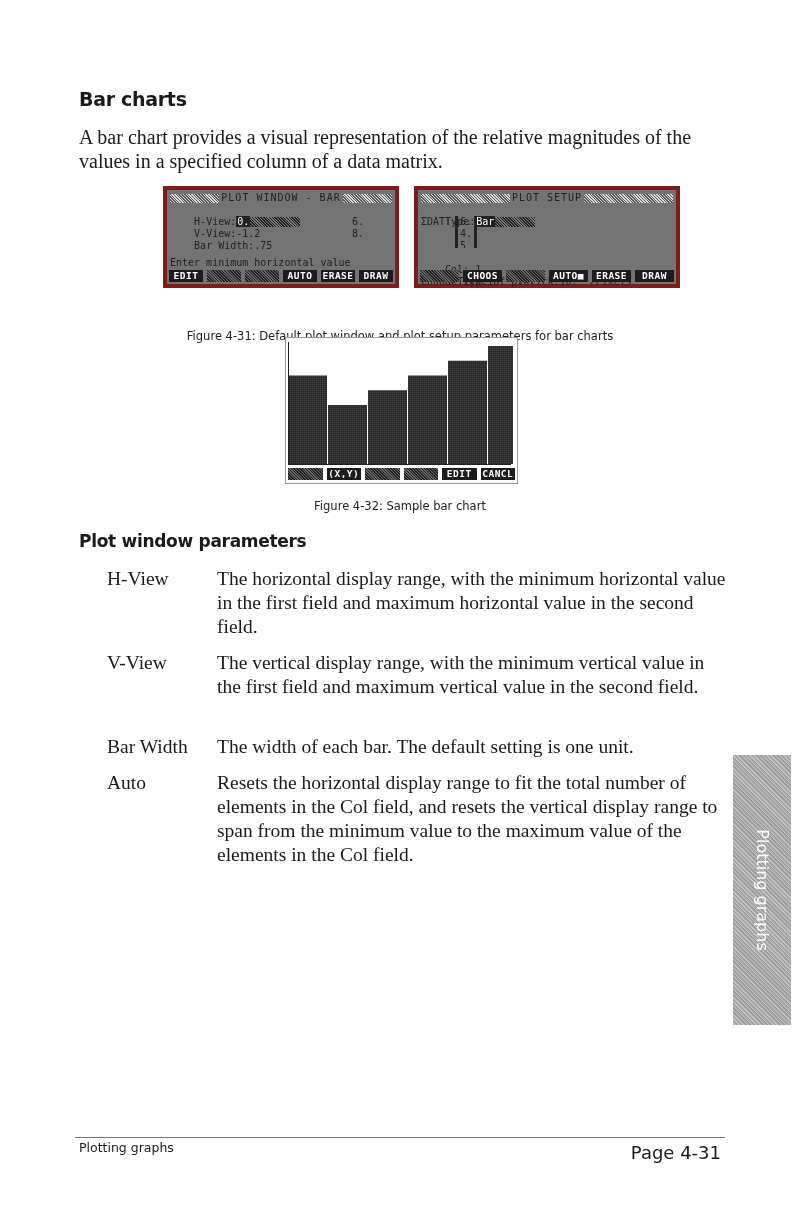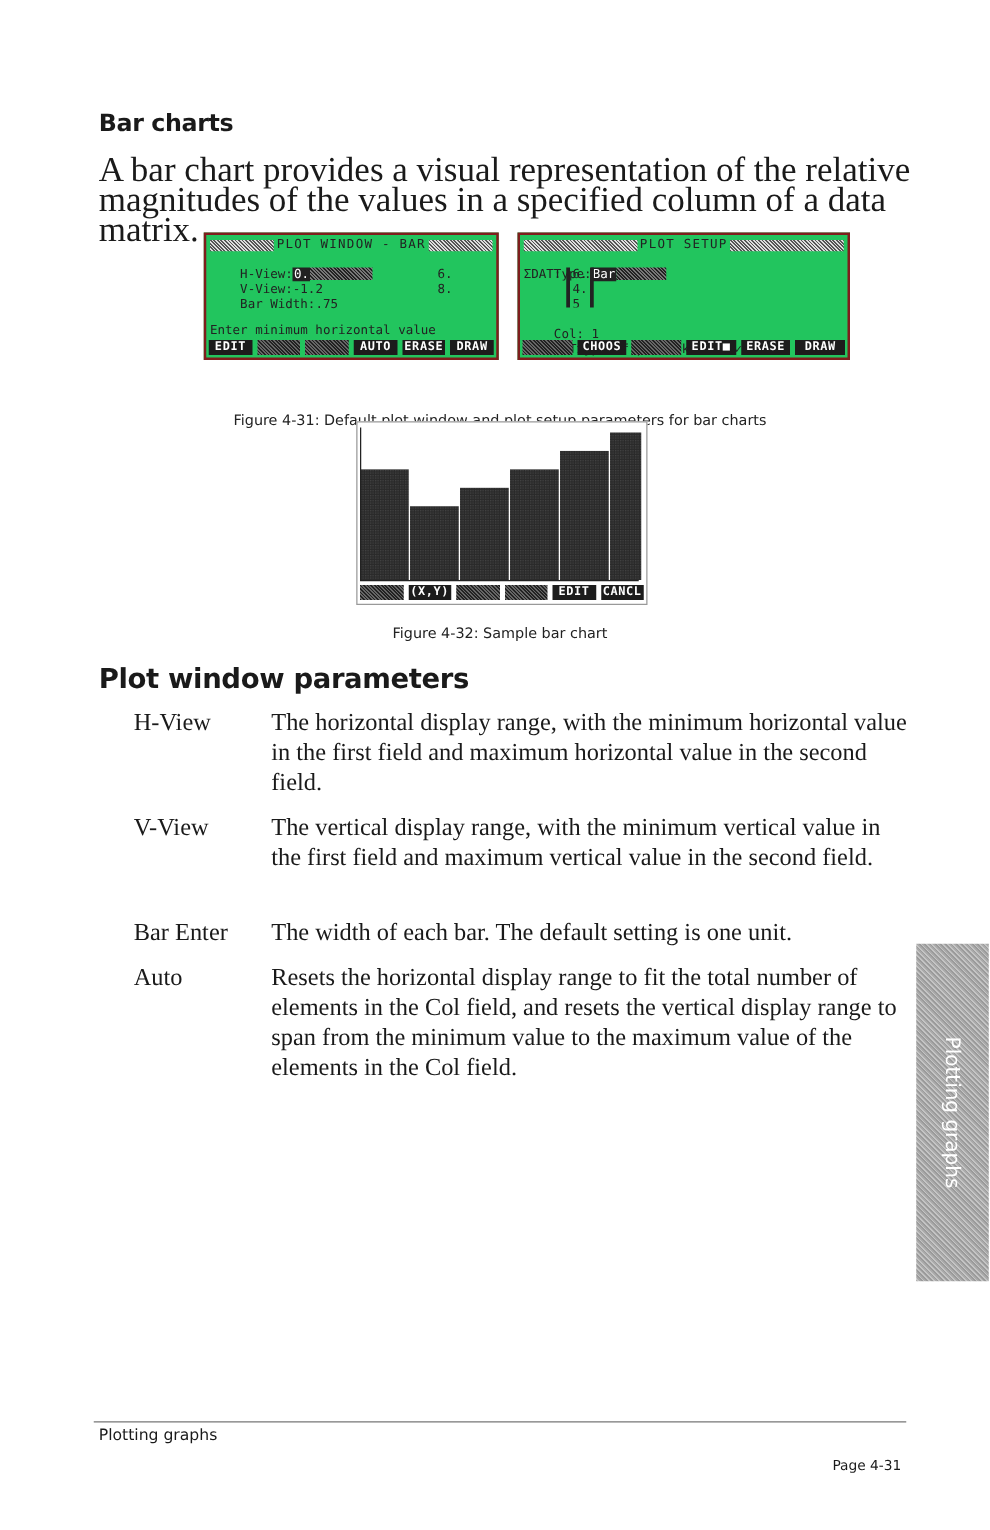--- a/index.html
+++ b/index.html
@@ -2,54 +2,54 @@
 <html><head>
 <meta charset="utf-8">
 <style>
   html, body { margin:0; padding:0; background:#ffffff; }
   body { width:792px; height:1224px; position:relative; overflow:hidden; color:#1a1a1a; }
   .sans { font-family:"DejaVu Sans", sans-serif; }
   .serif { font-family:"Liberation Serif", serif; }
   .mono { font-family:"DejaVu Sans Mono", monospace; }
 
   #section-title { position:absolute; left:79px; top:88px; font-size:19px; font-weight:bold; letter-spacing:-0.3px; }
-  #intro { position:absolute; left:79px; top:125px; width:650px; font-size:28px; line-height:24px; }
+  #intro { position:absolute; left:79px; top:125px; width:650px; font-size:20px; line-height:24px; }
 
-  .lcd { position:absolute; background:#22c55e; border:2px solid #7f1d1d; box-sizing:border-box; font-size:10px; line-height:12px; color:#222; }
+  .lcd { position:absolute; background:#737373; border:4px solid #7f1d1d; box-sizing:border-box; font-size:10px; line-height:12px; color:#222; }
   .lcd .row { white-space:pre; height:12px; }
   .lcd .hdr { display:flex; align-items:center; height:12px; }
   .lcd .hatch { flex:1; height:9px; background:repeating-linear-gradient(45deg,#555 0 1px,#ddd 1px 2px); }
   .lcd .hdr span { padding:0 2px; letter-spacing:1px; }
   .lcd .sel { background:#222; color:#fff; padding:0 1px; }
   .lcd .selhatch { display:inline-block; width:50px; height:10px; vertical-align:middle; background:repeating-linear-gradient(45deg,#222 0 1px,#777 1px 2px); }
   .softkeys { position:absolute; left:2px; right:2px; bottom:2px; height:12px; display:flex; gap:4px; }
   .softkey { flex:1; background:#1c1c1c; color:#fff; font-size:9.5px; line-height:12px; text-align:center; font-weight:bold; letter-spacing:0.5px; }
   .softkey.blank { background:repeating-linear-gradient(45deg,#222 0 1px,#666 1px 2px); }
 
   #lcd1 { left:163px; top:186px; width:236px; height:102px; padding:2px 3px; }
   #lcd2 { left:414px; top:186px; width:266px; height:102px; padding:2px 3px; }
   .matrix { display:inline-block; vertical-align:top; border-left:3px solid #222; border-right:3px solid #222; padding:0 2px; }
 
   .caption { position:absolute; font-size:11.5px; color:#222; text-align:center; }
   #fig31-caption { left:100px; width:600px; top:329px; }
   #fig32-caption { left:100px; width:600px; top:499px; }
 
   #chart-box { position:absolute; left:285px; top:337px; width:233px; height:147px; border:1px solid #999; box-sizing:border-box; background:#fff; }
 
-  #params-heading { position:absolute; left:79px; top:531px; font-size:22px; font-weight:bold; letter-spacing:-0.3px; }
+  #params-heading { position:absolute; left:79px; top:531px; font-size:17px; font-weight:bold; letter-spacing:-0.3px; }
   .param { position:absolute; left:79px; width:650px; font-size:19.5px; line-height:24px; }
   .param .term { position:absolute; left:0; top:0; width:135px;margin-left:28px; }
   .param .desc { position:absolute; left:138px; top:0; width:510px; }
 
   #side-tab { position:absolute; left:733px; top:755px; width:58px; height:270px; background:repeating-linear-gradient(45deg,#9a9a9a 0 1px,#c4c4c4 1px 2px,#aaaaaa 2px 3px); }
   #side-tab-label { position:absolute; left:50%; top:50%; transform:translate(-50%,-50%) rotate(90deg); color:#fff; font-size:16px; white-space:nowrap; font-family:"DejaVu Sans", sans-serif; }
 
   #footer-rule { position:absolute; left:75px; top:1137px; width:650px; height:1px; background:#777; }
   #footer-left { position:absolute; left:79px; top:1140px; font-size:12.5px; }
-  #footer-right { position:absolute; right:71px; top:1142px; font-size:11px;margin-top:24px; }
+  #footer-right { position:absolute; right:71px; top:1142px; font-size:18px; }
 </style>
 </head>
 <body>
 
 <div id="section-title" class="sans">Bar charts</div>
 <div id="intro" class="serif">A bar chart provides a visual representation of the relative magnitudes of the values in a specified column of a data matrix.</div>
 
 <div id="lcd1" class="lcd mono">
   <div class="hdr">
     <div class="hatch"></div>
@@ -97,21 +97,21 @@
     <span>Col:</span> <span>1</span>
   </div>
   <div class="row">
     <span>H-Tick:10.</span>  <span>V-Tick:10.</span>  <span>✓</span><span>Pixels</span>
   </div>
   <div class="row">Choose type of plot</div>
   <div class="softkeys">
     <div class="softkey blank"></div>
     <div class="softkey">CHOOS</div>
     <div class="softkey blank"></div>
-    <div class="softkey">EDIT■</div>
+    <div class="softkey">AUTO■</div>
     <div class="softkey">ERASE</div>
     <div class="softkey">DRAW</div>
   </div>
 </div>
 
 <div id="fig31-caption" class="caption sans">Figure 4-31: Default plot window and plot setup parameters for bar charts</div>
 
 <div id="chart-box">
   <svg id="chart-svg" width="227" height="145">
     <defs>
@@ -147,21 +147,21 @@
 
 <div class="param serif" style="top:567px;">
   <div class="term">H-View</div>
   <div class="desc">The horizontal display range, with the minimum horizontal value in the first field and maximum horizontal value in the second field.</div>
 </div>
 <div class="param serif" style="top:651px;">
   <div class="term">V-View</div>
   <div class="desc">The vertical display range, with the minimum vertical value in the first field and maximum vertical value in the second field.</div>
 </div>
 <div class="param serif" style="top:735px;">
-  <div class="term">Bar Enter</div>
+  <div class="term">Bar Width</div>
   <div class="desc">The width of each bar. The default setting is one unit.</div>
 </div>
 <div class="param serif" style="top:771px;">
   <div class="term">Auto</div>
   <div class="desc">Resets the horizontal display range to fit the total number of elements in the Col field, and resets the vertical display range to span from the minimum value to the maximum value of the elements in the Col field.</div>
 </div>
 
 <div id="side-tab">
   <div id="side-tab-label">Plotting graphs</div>
 </div>

